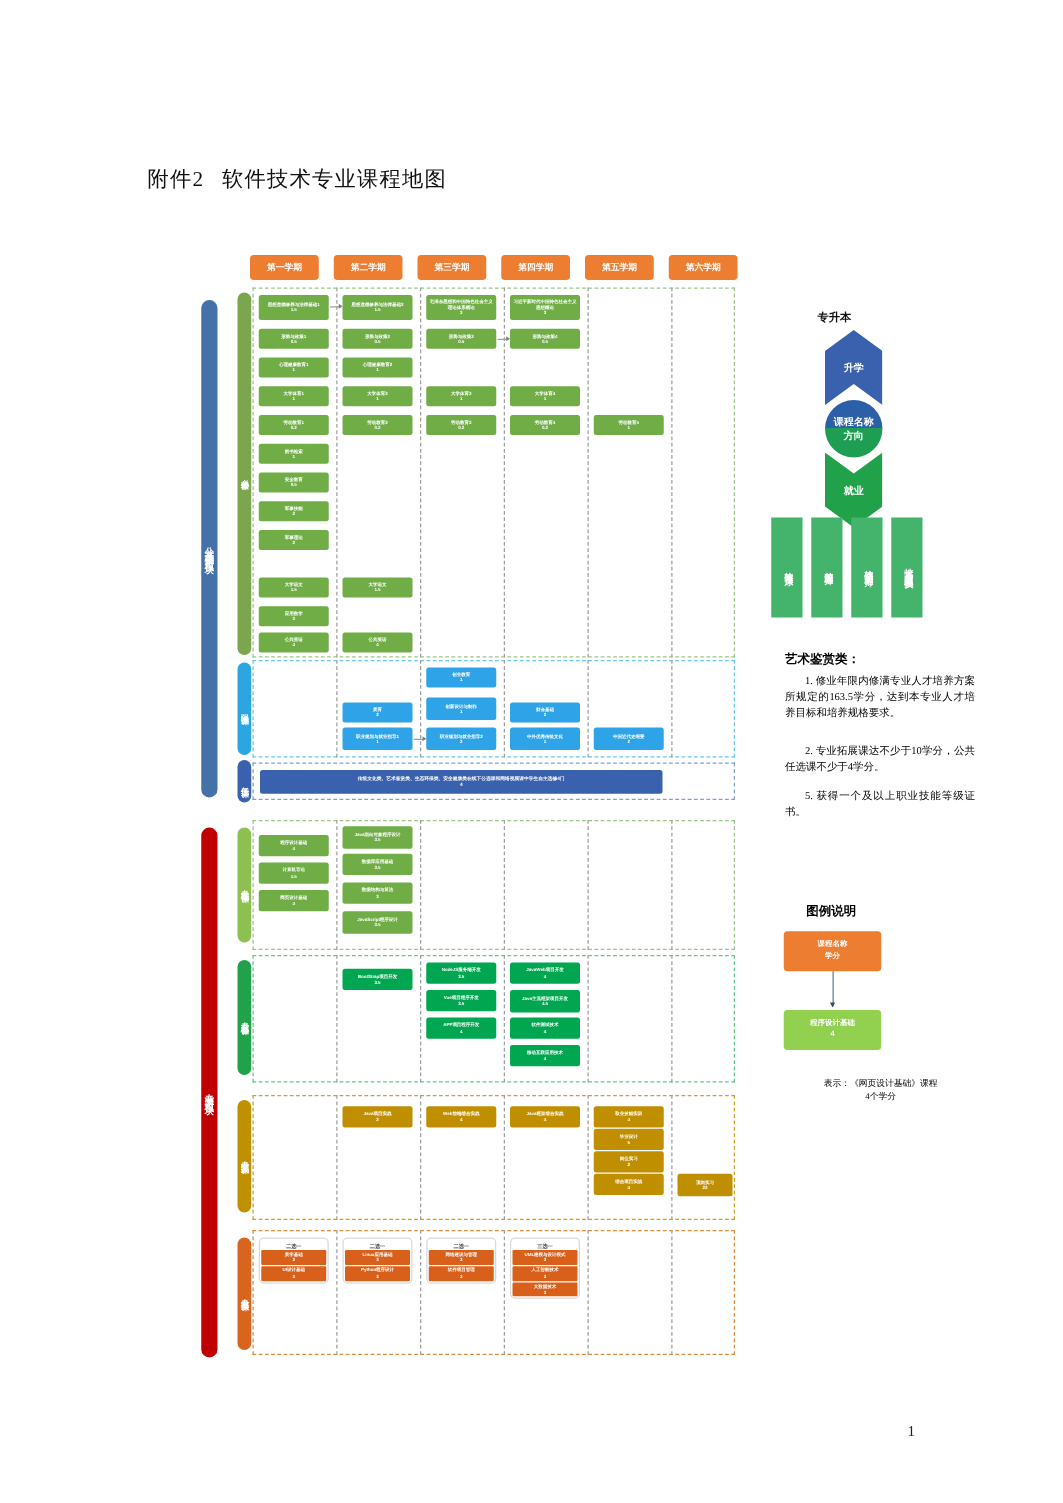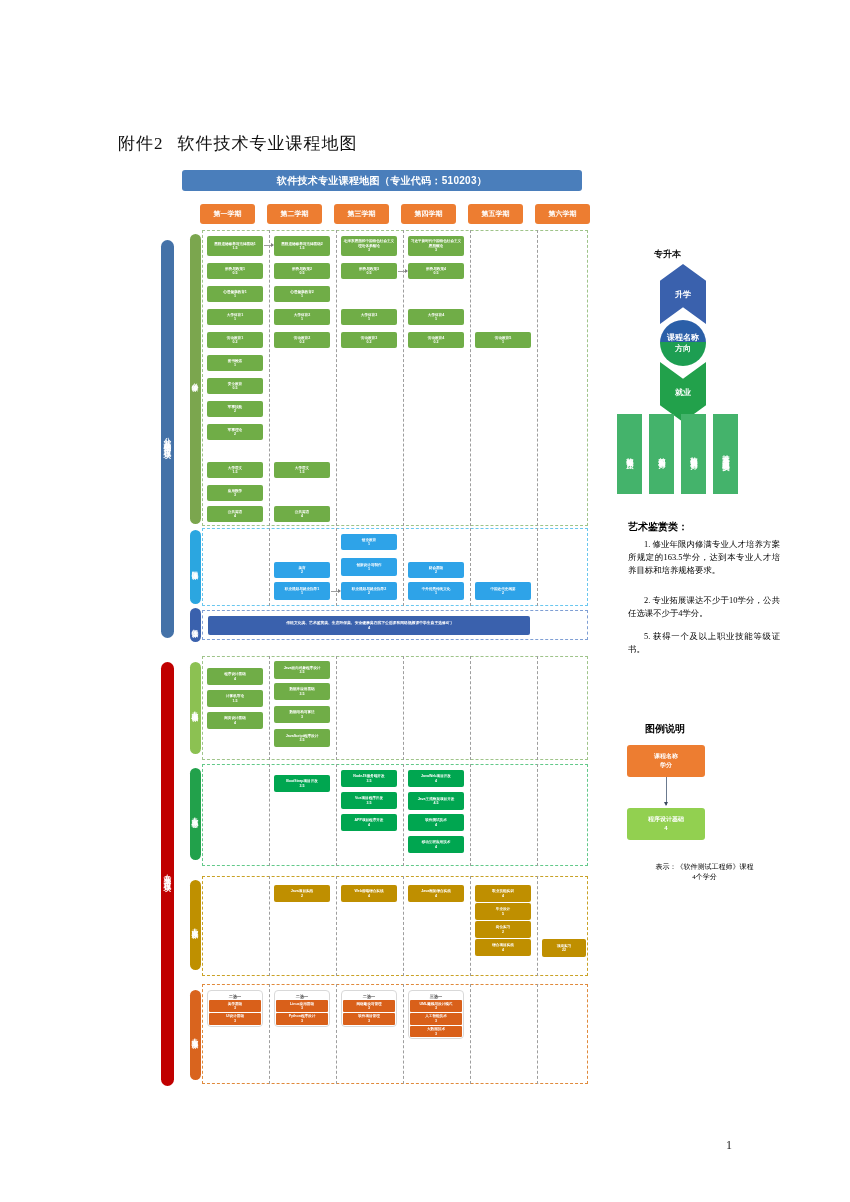--- a/index.html
+++ b/index.html
@@ -196,21 +196,20 @@
 </head>
 <body>
 
 <div class="page">
 
   <div class="doc-title">
     <span class="num">附件2</span><span>软件技术专业课程地图</span>
   </div>
   <div class="page-num">1</div>
 
-  <div class="banner">软件技术专业课程地图（专业代码：510203）</div>
 
   <div class="sem-row">
     <div class="sem" style="left:0px">第一学期</div>
     <div class="sem" style="left:67px">第二学期</div>
     <div class="sem" style="left:134px">第三学期</div>
     <div class="sem" style="left:201px">第四学期</div>
     <div class="sem" style="left:268px">第五学期</div>
     <div class="sem" style="left:335px">第六学期</div>
   </div>
 
@@ -597,17 +596,17 @@
   <div class="legend-box" style="left:627px; top:745px; background:#ed7d31;">
     <span>课程名称</span>
     <span>学分</span>
   </div>
   <div class="legend-line" style="top:777px; height:28px;"></div>
   <div class="legend-box" style="left:627px; top:808px; background:#92d050;">
     <span>程序设计基础</span>
     <span>4</span>
   </div>
   <div class="legend-cap">
-    <span>表示：《软件测试工程师》课程</span><br>
+    <span>表示：《网页设计基础》课程</span><br>
     <span>4个学分</span>
   </div>
 
 </div>
 
 </body></html>

